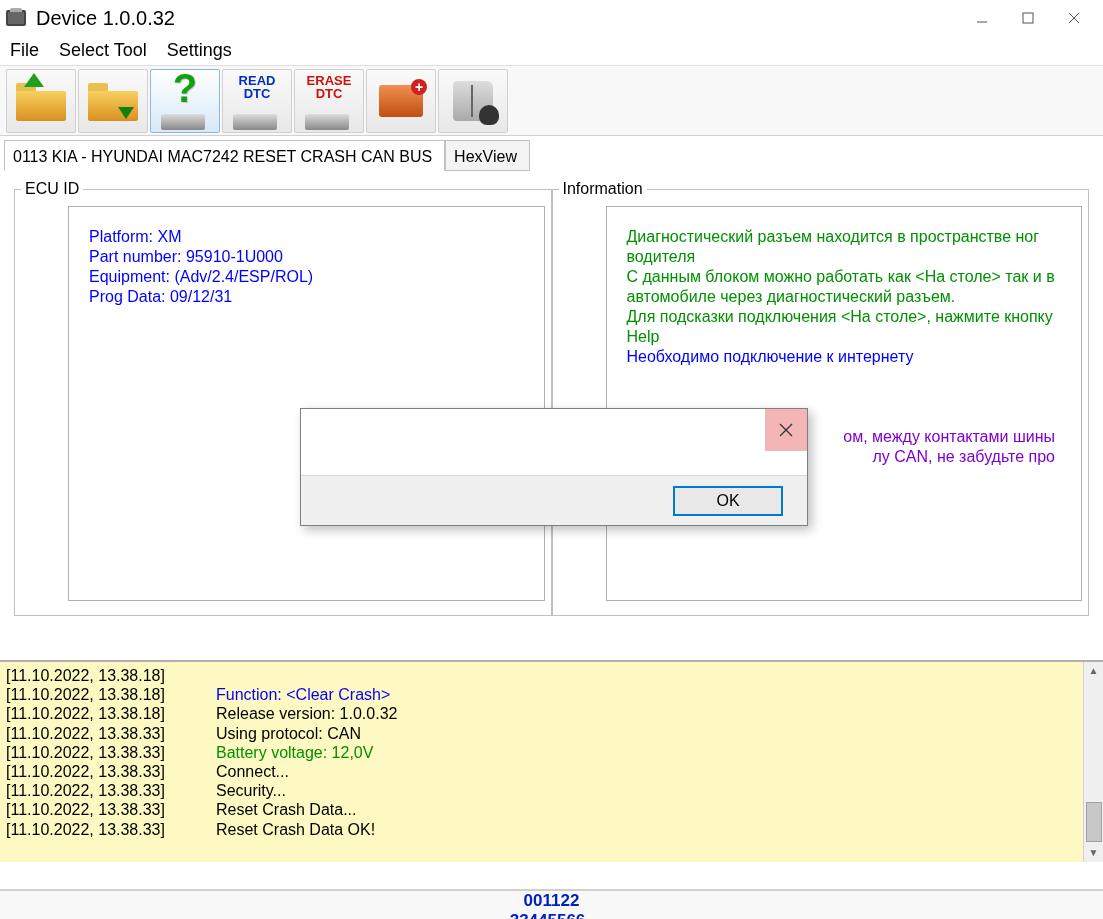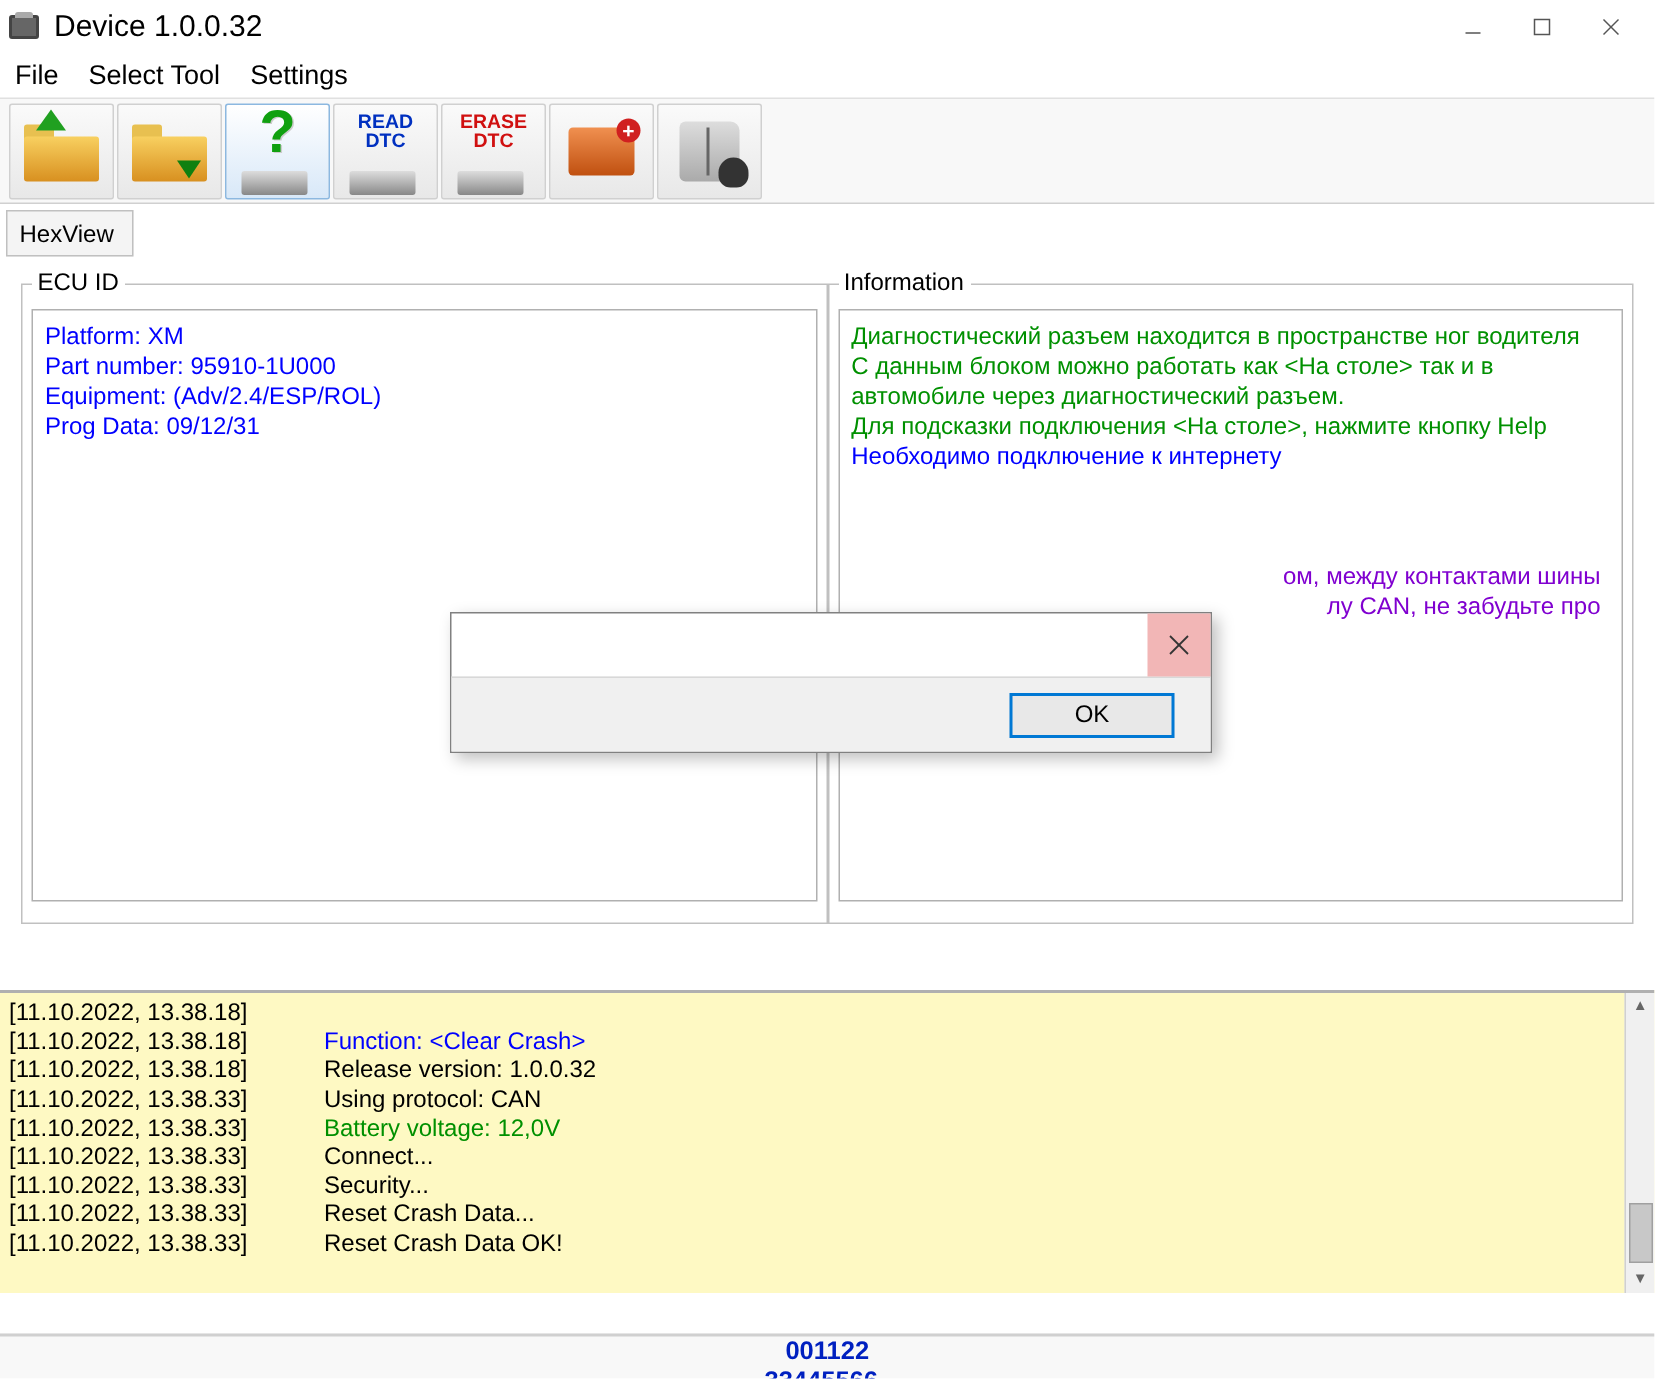--- a/index.html
+++ b/index.html
@@ -17,30 +17,30 @@
   .tb-btn { width: 70px; height: 64px; display: flex; align-items: center; justify-content: center; background: linear-gradient(#fafafa,#e8e8e8); border: 1px solid #d0d0d0; border-radius: 2px; position: relative; }
   .tb-btn.hover { background: linear-gradient(#fff,#d8e8f8); border-color: #8cb8e0; }
   .tabbar { height: 34px; display: flex; align-items: flex-end; padding: 0 4px; background: #fff; }
   .tab { padding: 7px 12px 4px 8px; font-size: 16px; border: 1px solid transparent; position: relative; top: 1px; }
   .tab.active { border: 1px solid #c0c0c0; border-bottom: 1px solid #fff; background: #fff; }
   .tab.inactive { border: 1px solid #c0c0c0; background: #f4f4f4; }
   .main { display: flex; padding: 10px 14px 4px 14px; height: 450px; }
   .panel { flex: 1; position: relative; }
   .panel fieldset { border: 1px solid #c0c0c0; padding: 8px 6px 6px 6px; height: 100%; }
   .panel legend { padding: 0 4px; font-size: 16px; }
-  .panel .box { border: 1px solid #b0b0b0; height: 395px; padding: 8px; font-size: 16px; line-height: 1.25; overflow: hidden; }
+  .panel .box { border: 1px solid #b0b0b0; height: 395px; padding: 20px; font-size: 16px; line-height: 1.25; overflow: hidden; margin-left: 47px; }
   .ecu-line { color: #0000ff; }
   .info-blue { color: #0000ff; }
   .info-green { color: #009000; }
   .info-purple { color: #8000d0; }
   .dialog { position: absolute; left: 300px; top: 408px; width: 508px; background: #fff; border: 1px solid #808080; box-shadow: 4px 4px 10px rgba(0,0,0,0.25); z-index: 10; }
   .dialog-title { height: 42px; display: flex; justify-content: flex-end; }
   .dialog-close { width: 42px; height: 42px; background: #f2b6b6; display: flex; align-items: center; justify-content: center; }
   .dialog-body { padding: 12px 18px 30px 18px; font-size: 16px; font-weight: 600; }
-  .dialog-footer { background: #f0f0f0; height: 50px; display: flex; align-items: center; justify-content: flex-end; padding: 0 24px; border-top: 1px solid #d8d8d8; }
+  .dialog-footer { background: #f0f0f0; height: 50px; display: flex; align-items: center; justify-content: flex-end; padding: 0 24px; border-top: 1px solid #d8d8d8; margin-top: 24px; }
   .dialog-footer button { width: 110px; height: 30px; background: #e8e8e8; border: 2px solid #0078d4; font-size: 16px; }
   .logwrap { position: absolute; left: 0; right: 0; top: 660px; border-top: 2px solid #b0b0b0; background: #fef9c3; }
   .log { height: 200px; padding: 4px 6px; font-size: 16px; line-height: 1.2; position: relative; }
   .log-row { display: flex; }
   .log-ts { width: 210px; white-space: nowrap; }
   .log-msg { }
   .log-blue { color: #0000ff; }
   .log-green { color: #009000; }
   .scrollbar { position: absolute; right: 0; top: 0; bottom: 0; width: 20px; background: #f0f0f0; border-left: 1px solid #d0d0d0; display: flex; flex-direction: column; justify-content: space-between; align-items: center; }
   .scrollbar .sb-btn { width: 18px; height: 18px; display: flex; align-items: center; justify-content: center; color: #666; font-size: 10px; }
@@ -128,20 +128,21 @@
     <div class="icon-chip"></div>
   </div>
   <div class="tb-btn">
     <div class="icon-book">
         <div class="hand"></div>
       </div>
   </div>
 </div>
 
 <div class="tabbar">
+  <div class="tab active">0113 KIA - HYUNDAI MAC7242 RESET CRASH CAN BUS</div>
   <div class="tab inactive">HexView</div>
 </div>
 
 <div class="main">
   <div class="panel">
     <fieldset>
         <legend>ECU ID</legend>
       <div class="box">
         <div class="ecu-line">Platform: XM</div>
         <div class="ecu-line">Part number: 95910-1U000</div>

